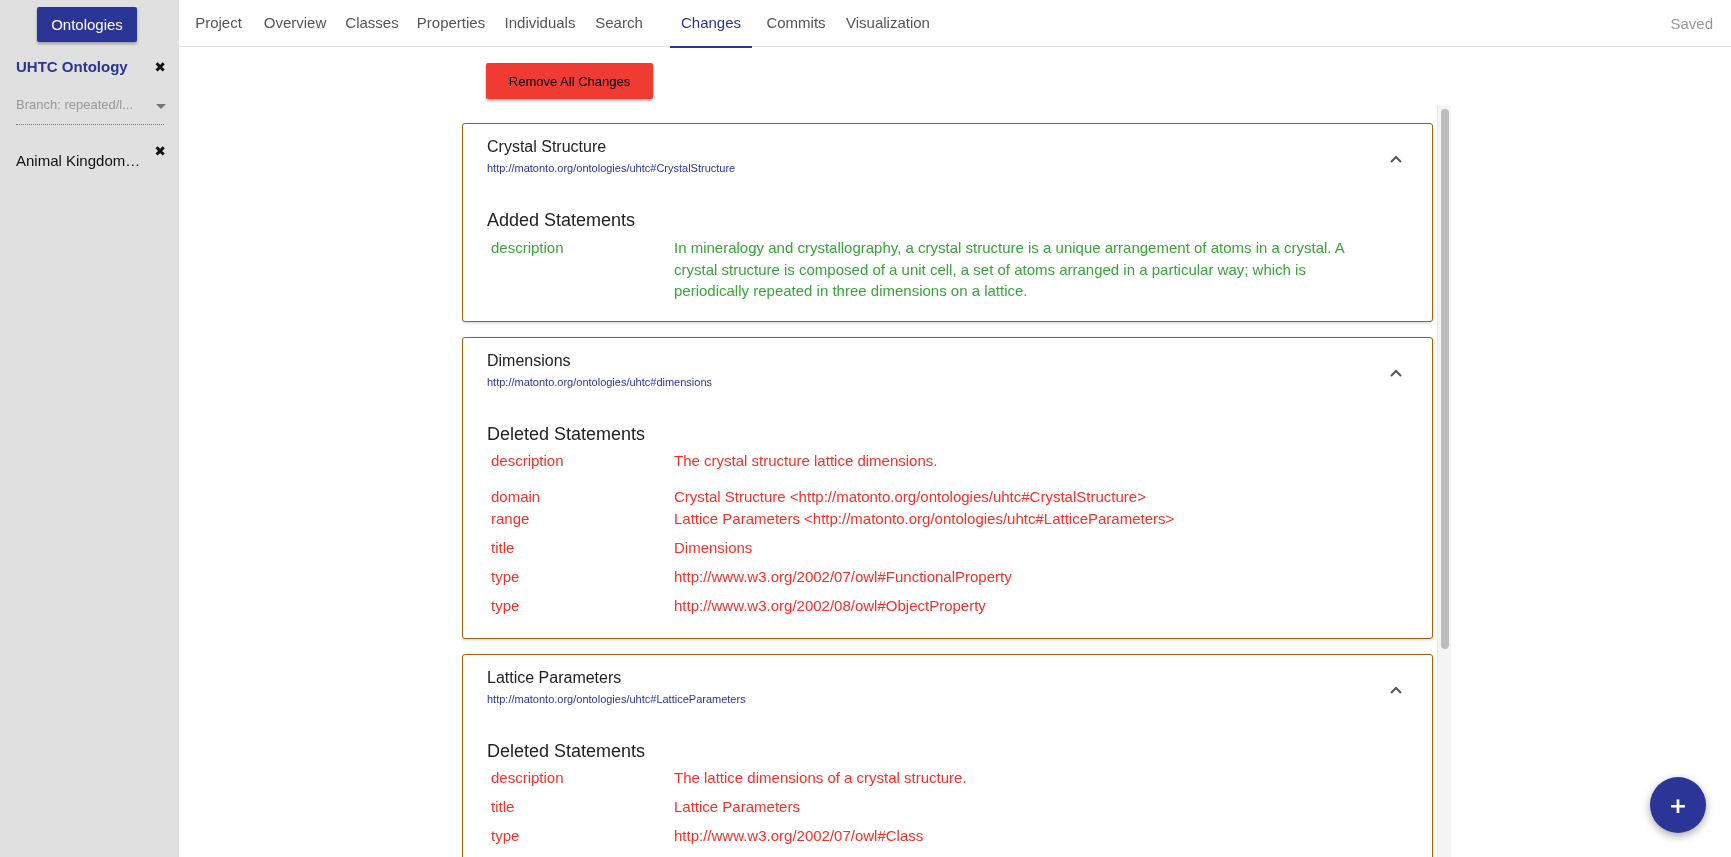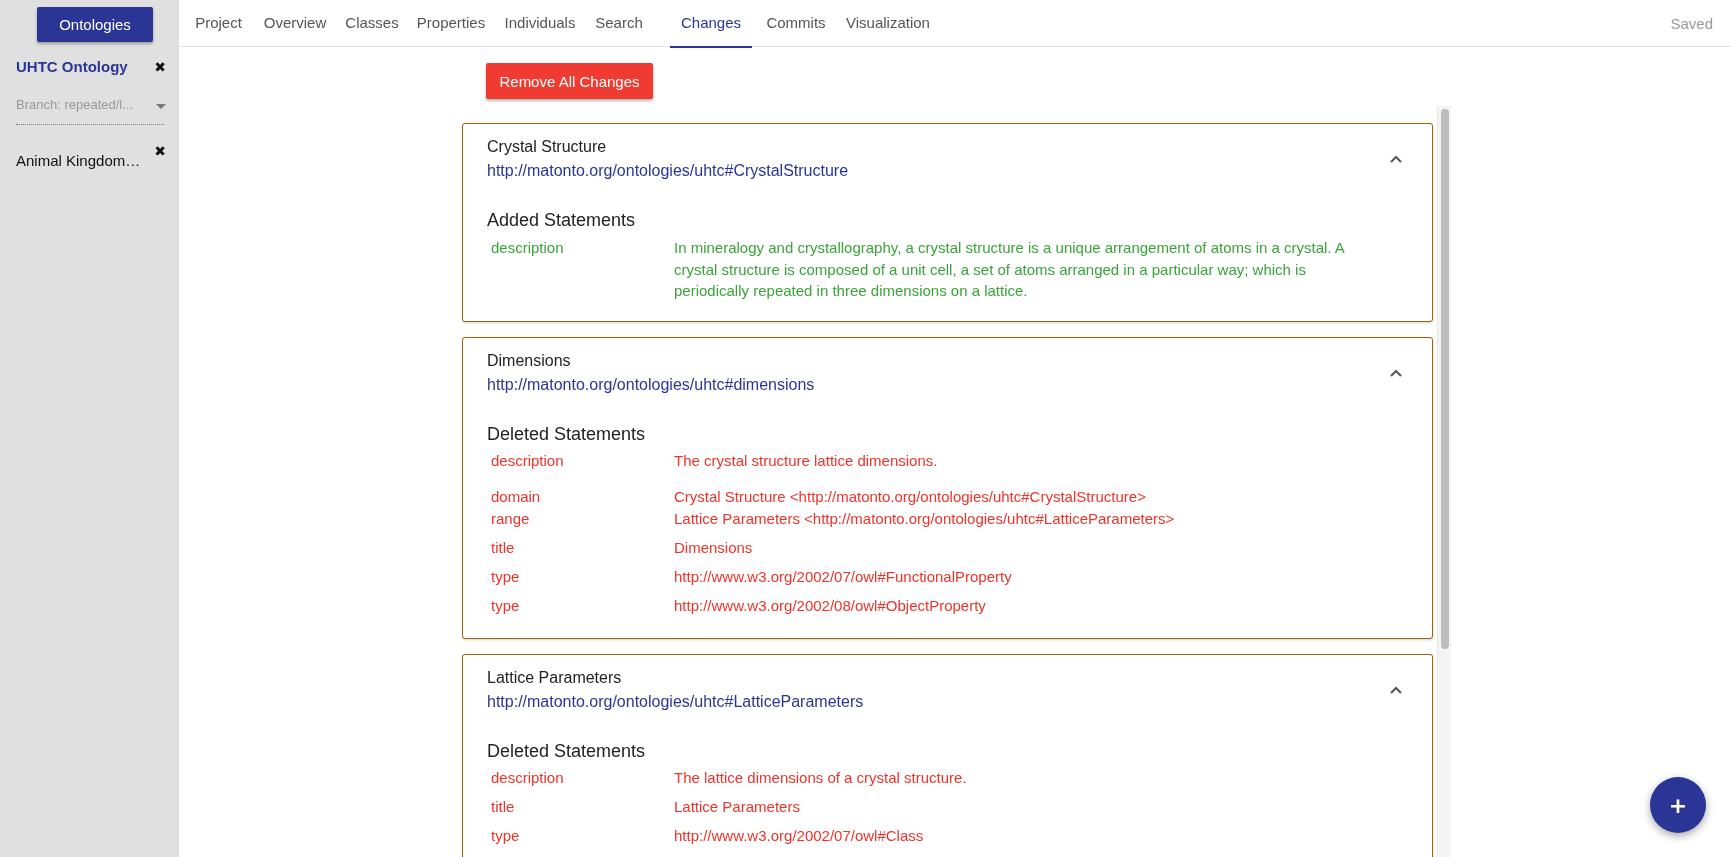--- a/index.html
+++ b/index.html
@@ -1,44 +1,44 @@
 <!DOCTYPE html>
 <html><head>
 <meta charset="utf-8">
 <style>
   * { box-sizing: border-box; margin: 0; padding: 0; }
   html, body { width: 1731px; height: 857px; overflow: hidden; background: #ffffff; font-family: "Liberation Sans", "DejaVu Sans", sans-serif; }
   .app { position: relative; width: 1731px; height: 857px; }
 
   
   .sidebar { position: absolute; left: 0; top: 0; width: 179px; height: 857px; background: #e0e0e0; }
-  .ontologies-btn { position: absolute; left: 37px; top: 7px; width: 116px; height: 35px; background: #2b3595; color: #fff; border: none; border-radius: 2px; font-size: 15px; box-shadow: 0 2px 3px rgba(0,0,0,0.3); font-family: "Liberation Sans", sans-serif; cursor: pointer; }
+  .ontologies-btn { position: absolute; left: 37px; top: 7px; width: 100px; height: 35px; background: #2b3595; color: #fff; border: none; border-radius: 2px; font-size: 15px; box-shadow: 0 2px 3px rgba(0,0,0,0.3); font-family: "Liberation Sans", sans-serif; cursor: pointer; }
   .side-item { position: absolute; left: 16px; width: 150px; display: flex; align-items: center; justify-content: space-between; }
   .side-item .label { font-size: 15px; white-space: nowrap; overflow: hidden; text-overflow: ellipsis; max-width: 125px; }
   .side-item.active .label { color: #2b3595; font-weight: bold; }
   .side-item .close { font-size: 14px; color: #111; font-weight: bold; cursor: pointer; }
   .branch { position: absolute; left: 16px; top: 93px; width: 150px; height: 22px; display: flex; align-items: center; justify-content: space-between; }
   .branch .label { font-size: 13px; color: #999; }
   .branch .caret { width: 0; height: 0; border-left: 5px solid transparent; border-right: 5px solid transparent; border-top: 5px solid #777; margin-right: 0; margin-top: 4px; }
   .side-divider { position: absolute; left: 16px; top: 124px; width: 148px; border-top: 1px dotted #777; }
 
   
   .topnav { position: absolute; left: 179px; top: 0; width: 1552px; height: 47px; border-bottom: 1px solid #e2e2e2; background: #fff; }
   .tab { position: absolute; top: 0; height: 47px; line-height: 45px; font-size: 15px; color: #555; cursor: pointer; text-align: center; }
   .tab.active { color: #2b3595; }
   .tab.active::after { content: ""; position: absolute; left: 0; right: 0; bottom: -1px; height: 2px; background: #2b3595; }
   .saved { position: absolute; right: 18px; top: 0; line-height: 47px; font-size: 15px; color: #999; }
 
   
-  .remove-btn { position: absolute; left: 486px; top: 63px; width: 167px; height: 36px; background: #f03b32; color: #ffffff; border: none; border-radius: 2px; font-size: 15px; box-shadow: 0 2px 3px rgba(0,0,0,0.3); font-family: "Liberation Sans", sans-serif; cursor: pointer; }
+  .remove-btn { position: absolute; left: 486px; top: 63px; width: 167px; height: 36px; background: #f03b32; color: #000000; border: none; border-radius: 2px; font-size: 13px; box-shadow: 0 2px 3px rgba(0,0,0,0.3); font-family: "Liberation Sans", sans-serif; cursor: pointer; }
 
   .scroll-region { position: absolute; left: 462px; top: 108px; width: 992px; height: 749px; overflow: hidden; }
   .card { position: absolute; left: 0; width: 971px; background: #fff; border: 1px solid #a16207; border-radius: 3px; box-shadow: 0 1px 3px rgba(0,0,0,0.18); }
   .card-title { position: absolute; left: 24px; top: 14px; font-size: 16px; color: #222; }
-  .card-iri { position: absolute; left: 24px; top: 38px; font-size: 16px; color: #2b3595; }
+  .card-iri { position: absolute; left: 24px; top: 38px; font-size: 11px; color: #2b3595; }
   .chevron { position: absolute; right: 30px; top: 30px; width: 12px; height: 12px; cursor: pointer; }
   .section-title { position: absolute; left: 24px; font-size: 18px; color: #222; }
   .stmt { position: absolute; left: 28px; width: 920px; display: flex; font-size: 15px; line-height: 21.5px; }
   .stmt .pred { width: 183px; flex: none; }
   .stmt .obj { width: 700px; }
   .added { color: #3aa43a; }
   .deleted { color: #f0332a; }
 
   .scrollbar { position: absolute; left: 1437px; top: 106px; width: 14px; height: 751px; background: #f4f4f4; border-left: 1px solid #e8e8e8; }
   .scroll-thumb { position: absolute; left: 3px; top: 3px; width: 8px; height: 540px; background: #bdbdbd; border-radius: 4px; }

